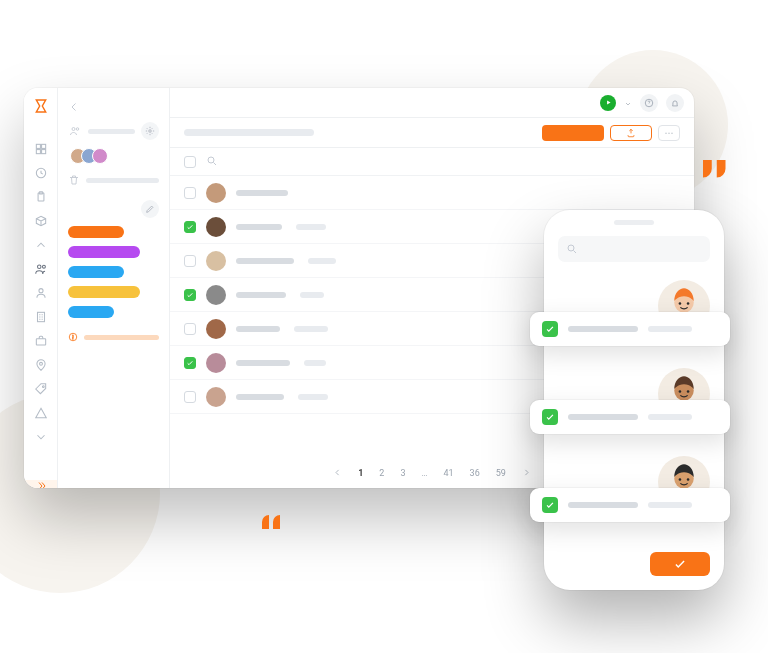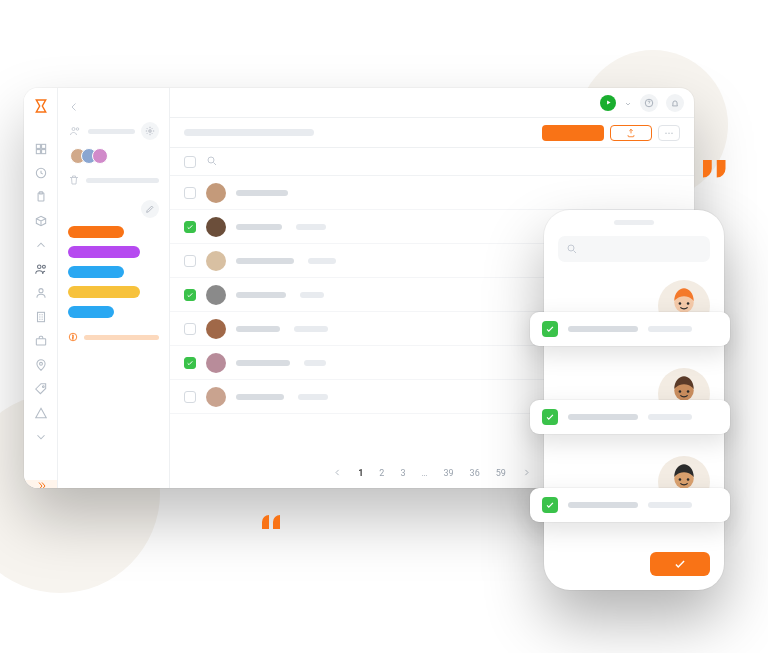--- a/index.html
+++ b/index.html
@@ -551,21 +551,21 @@
         </div>
       </div>
     <div class="pager" id="pager">
         <span class="pg nav"><svg viewBox="0 0 24 24">
             <path d="M15 5l-7 7 7 7"></path>
           </svg></span>
         <span class="pg current">1</span>
         <span class="pg">2</span>
         <span class="pg">3</span>
         <span class="pg">…</span>
-        <span class="pg">39</span>
+        <span class="pg">41</span>
         <span class="pg">36</span>
         <span class="pg">59</span>
         <span class="pg nav"><svg viewBox="0 0 24 24">
             <path d="M9 5l7 7-7 7"></path>
           </svg></span>
       </div>
   </div>
 </div>
 
 <div class="phone">

